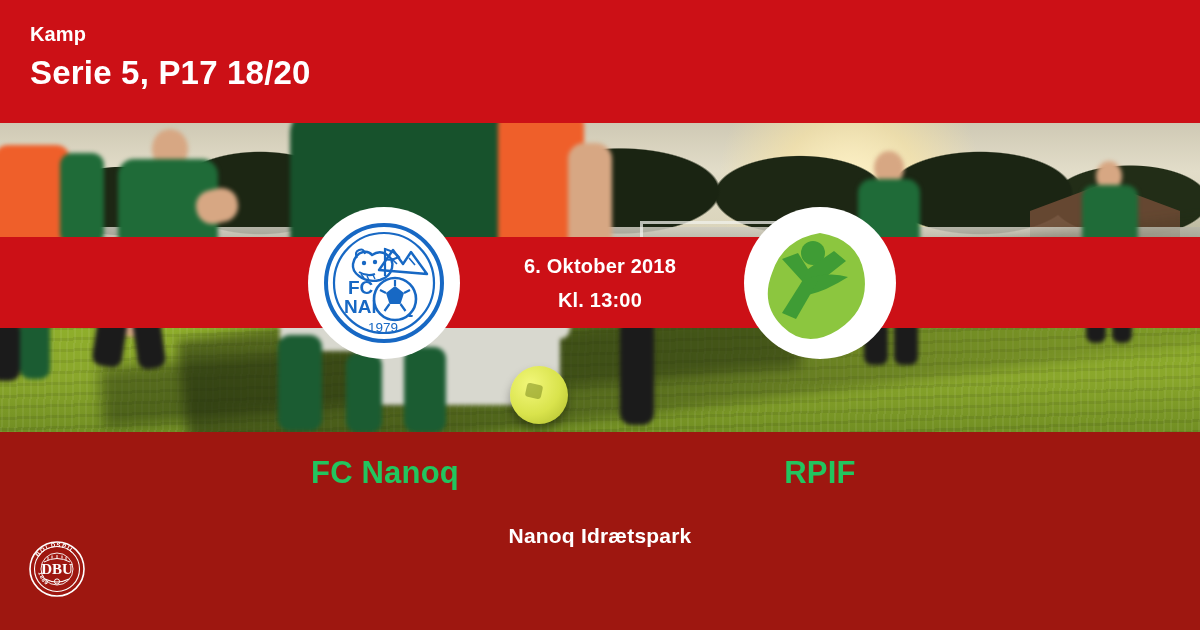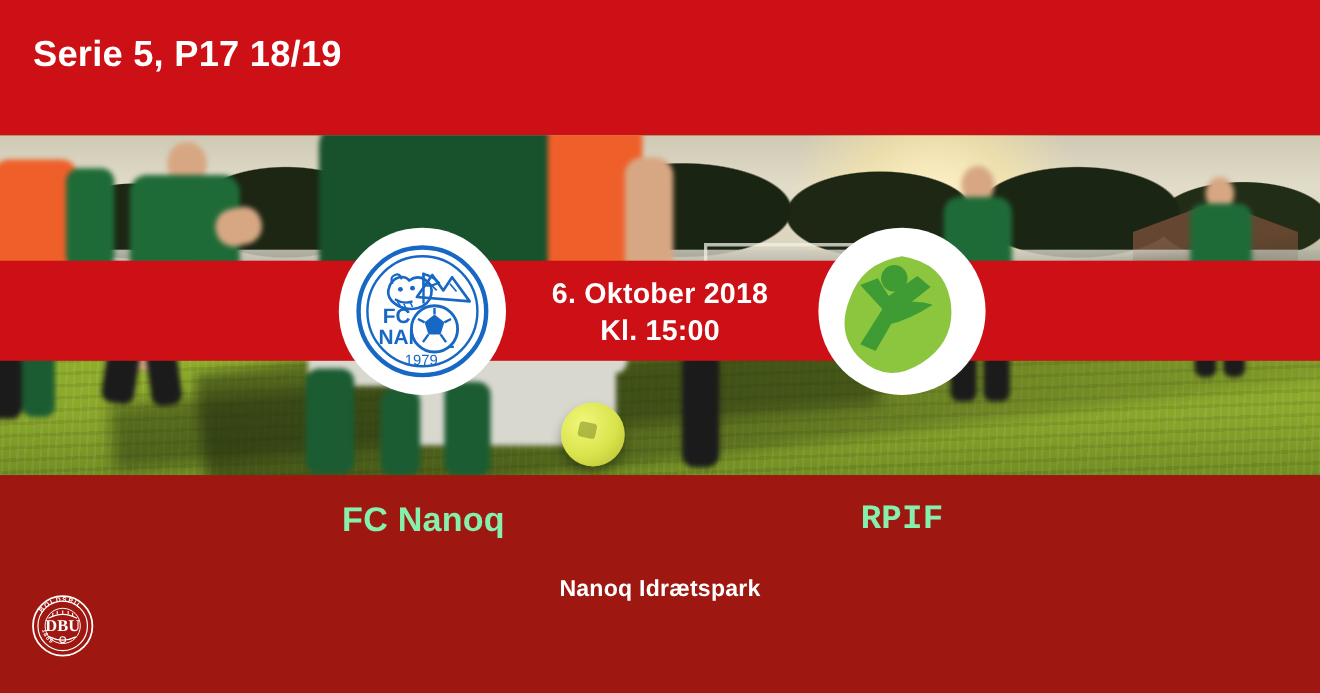--- a/index.html
+++ b/index.html
@@ -180,21 +180,21 @@
     height: 91px;
     background: #cc1016;
     display: flex;
     flex-direction: column;
     align-items: center;
     justify-content: center;
     z-index: 4;
   }
   .date-line {
     color: #ffffff;
-    font-size: 26px;
+    font-size: 20px;
     font-weight: bold;
     line-height: 34px;
     letter-spacing: .2px;
   }
 
   
   .badge {
     position: absolute;
     width: 152px; height: 152px;
     border-radius: 50%;
@@ -218,28 +218,28 @@
     position: absolute;
     left: 0; top: 16px;
     width: 1200px;
     height: 60px;
   }
   .team-name {
     position: absolute;
     top: 0;
     width: 360px;
     text-align: center;
-    color: #86efac;
+    color: #22c55e;
     font-size: 31px;
     font-weight: bold;
     line-height: 50px;
     letter-spacing: .2px;
   }
   #team-home { left: 205px; }
-  #team-away { left: 640px; font-family: Liberation Mono, monospace; }
+  #team-away { left: 640px; }
 
   .venue {
     position: absolute;
     left: 0; top: 92px;
     width: 1200px;
     text-align: center;
     color: #ffffff;
     font-size: 21px;
     font-weight: bold;
     letter-spacing: .2px;
@@ -259,21 +259,22 @@
     font-weight: bold;
     letter-spacing: .6px;
   }
 </style>
 </head>
 <body>
 
 <div id="card">
 
   <div class="header">
-    <div class="header-title">Serie 5, P17 18/19</div>
+    <div class="header-kicker">Kamp</div>
+    <div class="header-title">Serie 5, P17 18/20</div>
   </div>
 
   <div class="photo">
     <div class="photo-inner">
       <div class="sky"></div>
       <div class="sunglow"></div>
       <div class="treeline"></div>
       <div class="building"></div>
       <div class="boards"></div>
       <div class="goal"></div>
@@ -331,21 +332,21 @@
         <div class="player sock-dark" style="left:1086px; top:164px; width:20px; height:56px; border-radius:8px;"></div>
         <div class="player sock-dark" style="left:1112px; top:164px; width:20px; height:56px; border-radius:8px;"></div>
       </div>
 
       <div class="ball"></div>
     </div>
   </div>
 
   <div class="date-banner">
     <div class="date-line">6. Oktober 2018</div>
-    <div class="date-line">Kl. 15:00</div>
+    <div class="date-line">Kl. 13:00</div>
   </div>
 
   <div class="badge" id="badge-home">
     <svg width="130" height="130" viewBox="0 0 130 130">
       <circle cx="65" cy="65" r="58" fill="none" stroke="#1768c4" stroke-width="4"></circle>
       <circle cx="65" cy="65" r="50" fill="none" stroke="#1768c4" stroke-width="2.2"></circle>
 
       <path d="M60 52 L74 32 L84 46 L92 34 L108 56 Z" fill="none" stroke="#1768c4" stroke-width="2.4" stroke-linejoin="round"></path>
       <path d="M72 40 L78 46 M90 40 L96 47" stroke="#1768c4" stroke-width="1.6"></path>
 

